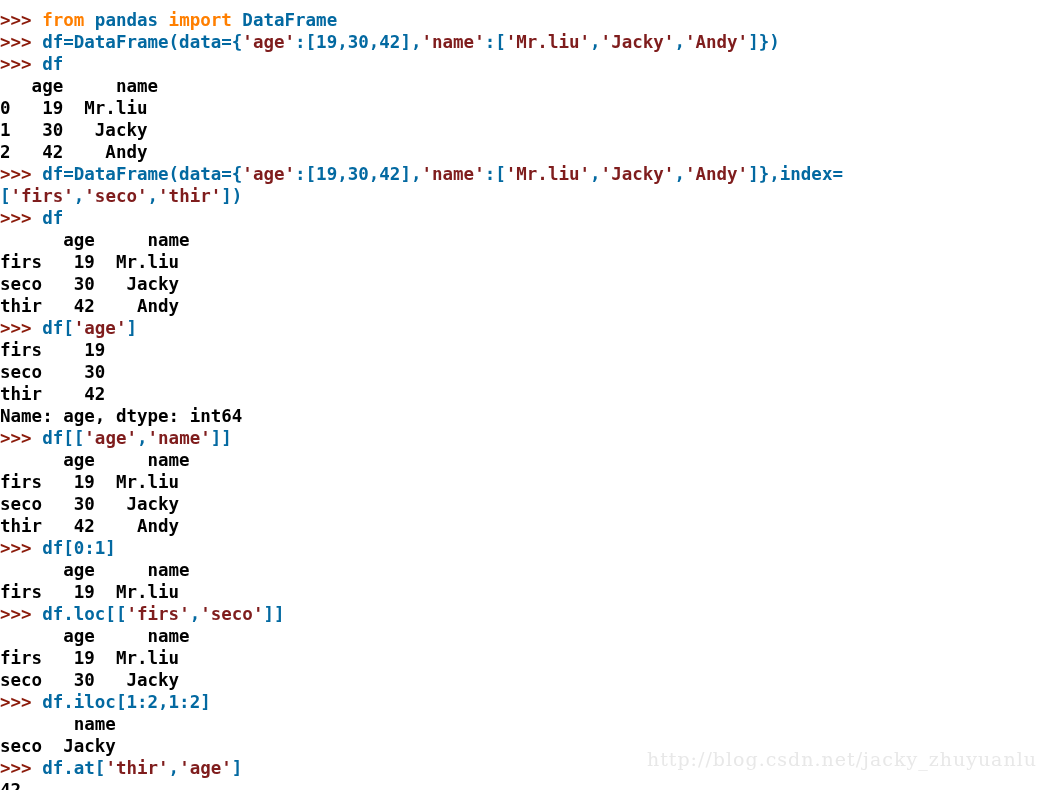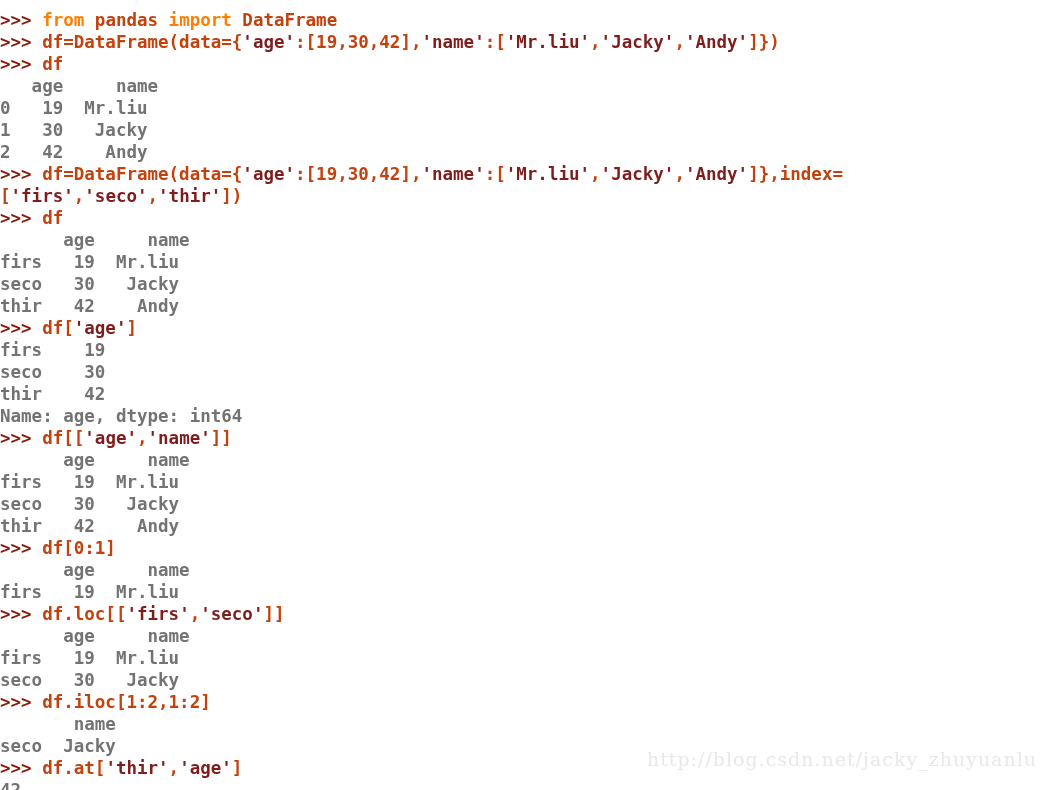--- a/index.html
+++ b/index.html
@@ -28,23 +28,23 @@
     -webkit-font-smoothing: none;
   }
   .line {
     height: 22px;
     white-space: pre;
     font-weight: bold;
   }
   
   .prompt  { color: #8B1A0A; }   
   .kw      { color: #FF7F00; }   
-  .code    { color: #c2410c; }   
+  .code    { color: #0369a1; }   
   .str     { color: #7f1d1d; }   
-  .out     { color: #737373; }   
+  .out     { color: #000000; }   
 
   #watermark {
     position: absolute;
     right: 12px;
     bottom: 20px;
     color: #E8E8E8;
     font-family: "DejaVu Serif", "Liberation Serif", serif;
     font-size: 19px;
     font-weight: normal;
     letter-spacing: 1px;

